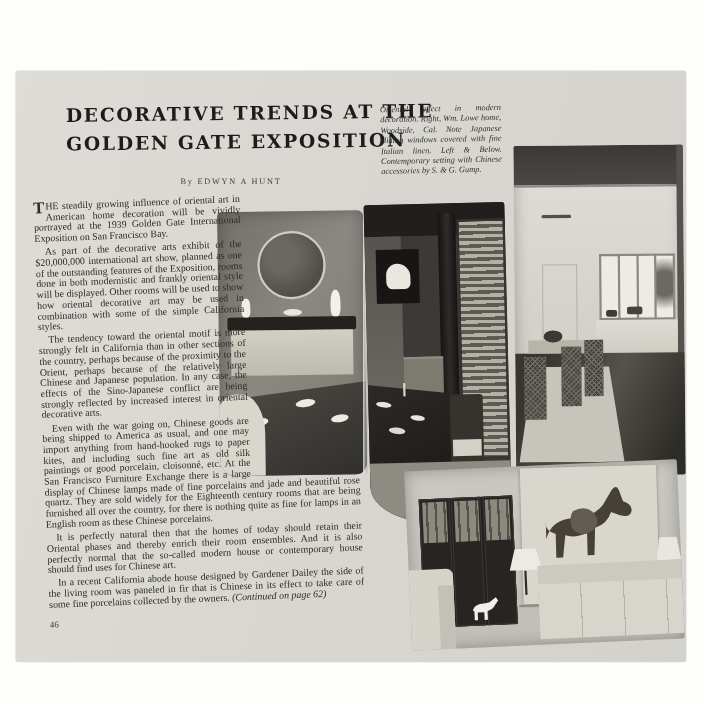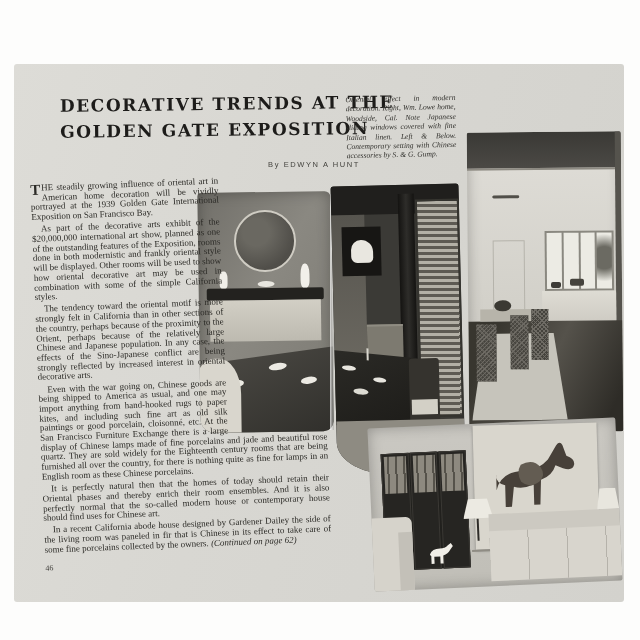--- a/index.html
+++ b/index.html
@@ -6,22 +6,22 @@
   .screen{position:relative;width:640px;height:640px;background:#fdfdfc;overflow:hidden;
           font-family:"Liberation Serif", serif;}
   .page{position:absolute;left:14px;top:64px;width:610px;height:538px;border-radius:3px;
         background:linear-gradient(105deg,#dddcd7 0%,#d8d7d2 40%,#d3d2cd 100%);}
   
   .title-block{position:absolute;left:60px;top:94px;width:300px;text-align:center;
                transform:rotate(-0.7deg);color:#1d1c1a;}
   .title-line{font-family:"DejaVu Serif", serif;font-weight:700;font-size:17px;
               letter-spacing:1.6px;line-height:1.25;white-space:nowrap;}
   .title-line.second{margin-top:5px;}
-  .byline{position:absolute;left:60px;top:160px;width:300px;text-align:right;
-          font-family:Liberation Sans, sans-serif;font-size:7.5px;letter-spacing:1.6px;
+  .byline{position:absolute;left:60px;top:160px;width:300px;text-align:center;
+          font-family:Liberation Serif, serif;font-size:7.5px;letter-spacing:1.6px;
           color:#45443f;}
   
   .caption-block{position:absolute;left:346px;top:94px;width:110px;
                  font-style:italic;font-size:7.6px;line-height:9.4px;text-align:justify;
                  color:#33322e;transform:rotate(-1.2deg);}
   
   .body-text{position:absolute;left:30px;top:184px;width:287px;font-size:9px;
              line-height:9.7px;color:#2b2a26;text-align:justify;
              transform:rotate(-2.3deg);transform-origin:0 0;}
   .photo-spacer{float:right;width:99px;height:258px;}

